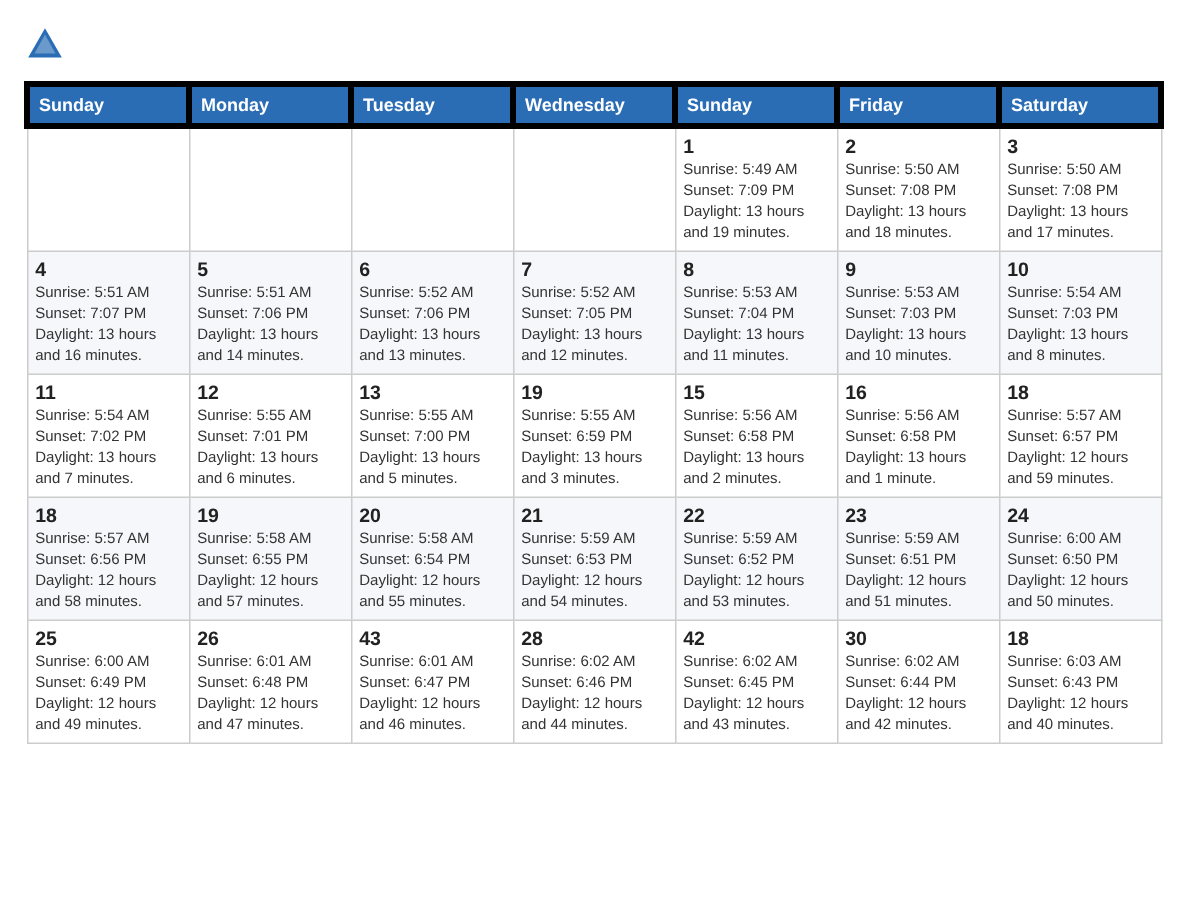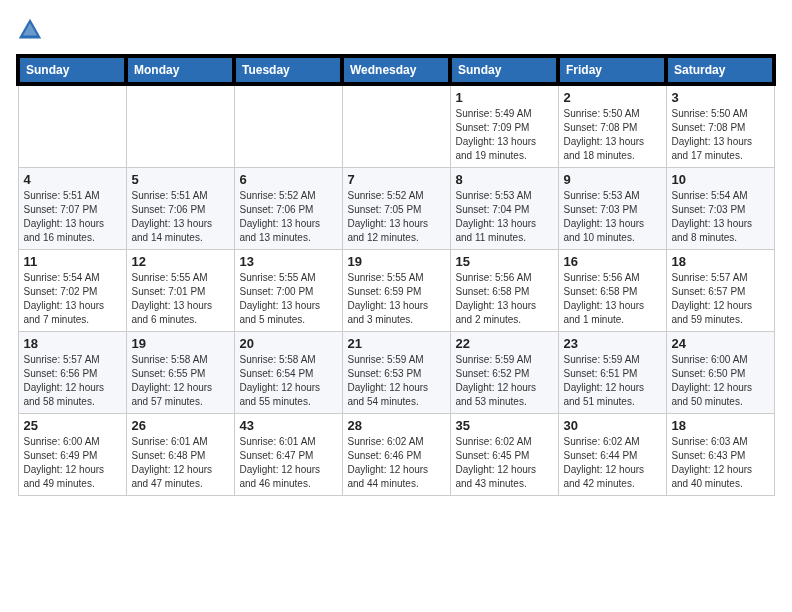--- a/index.html
+++ b/index.html
@@ -239,21 +239,21 @@
         </td>
         <td>
           <div class="day-number">43</div>
           <div class="day-info">Sunrise: 6:01 AM<br>Sunset: 6:47 PM<br>Daylight: 12 hours<br>and 46 minutes.</div>
         </td>
         <td>
           <div class="day-number">28</div>
           <div class="day-info">Sunrise: 6:02 AM<br>Sunset: 6:46 PM<br>Daylight: 12 hours<br>and 44 minutes.</div>
         </td>
         <td>
-          <div class="day-number">35</div>
+          <div class="day-number">42</div>
           <div class="day-info">Sunrise: 6:02 AM<br>Sunset: 6:45 PM<br>Daylight: 12 hours<br>and 43 minutes.</div>
         </td>
         <td>
           <div class="day-number">30</div>
           <div class="day-info">Sunrise: 6:02 AM<br>Sunset: 6:44 PM<br>Daylight: 12 hours<br>and 42 minutes.</div>
         </td>
         <td>
           <div class="day-number">18</div>
           <div class="day-info">Sunrise: 6:03 AM<br>Sunset: 6:43 PM<br>Daylight: 12 hours<br>and 40 minutes.</div>
         </td>

